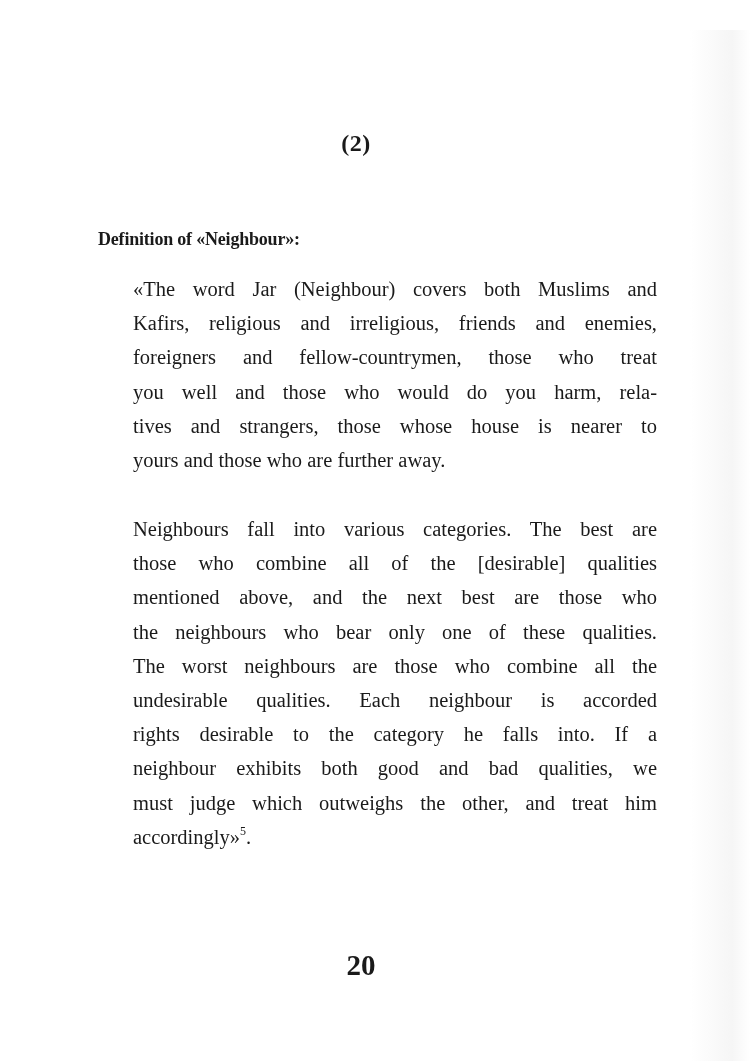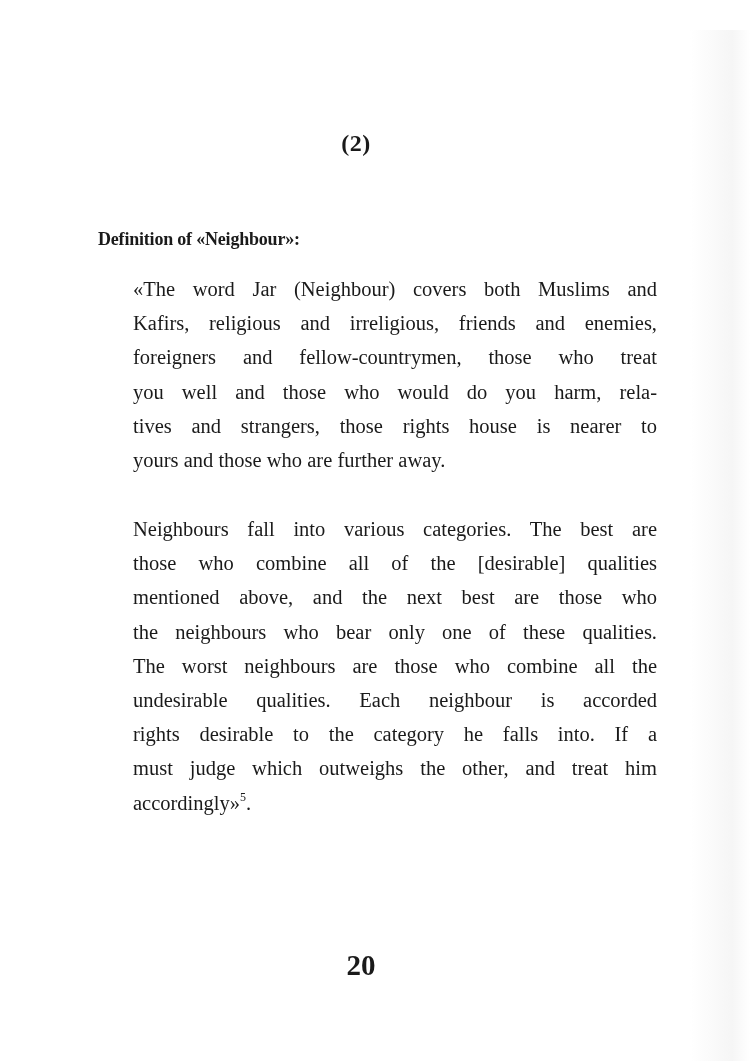--- a/index.html
+++ b/index.html
@@ -86,29 +86,30 @@
 
 <div class="chapter-number">(2)</div>
 
 <div class="section-heading">Definition of «Neighbour»:</div>
 
 <div class="body-text para-1">
   <span class="line">«The word Jar (Neighbour) covers both Muslims and</span>
   <span class="line">Kafirs, religious and irreligious, friends and enemies,</span>
   <span class="line">foreigners and fellow-countrymen, those who treat</span>
   <span class="line">you well and those who would do you harm, rela-</span>
-  <span class="line">tives and strangers, those rights house is nearer to</span>
+  <span class="line">tives and strangers, those whose house is nearer to</span>
   <span class="line last">yours and those who are further away.</span>
 </div>
 
 <div class="body-text para-2">
   <span class="line">Neighbours fall into various categories. The best are</span>
   <span class="line">those who combine all of the [desirable] qualities</span>
   <span class="line">mentioned above, and the next best are those who</span>
   <span class="line">the neighbours who bear only one of these qualities.</span>
   <span class="line">The worst neighbours are those who combine all the</span>
   <span class="line">undesirable qualities. Each neighbour is accorded</span>
   <span class="line">rights desirable to the category he falls into. If a</span>
+  <span class="line">neighbour exhibits both good and bad qualities, we</span>
   <span class="line">must judge which outweighs the other, and treat him</span>
   <span class="line last"><span>accordingly»</span><sup class="footnote-ref">5</sup><span>.</span></span>
 </div>
 
 <div class="page-number">20</div>
 
 </body></html>

